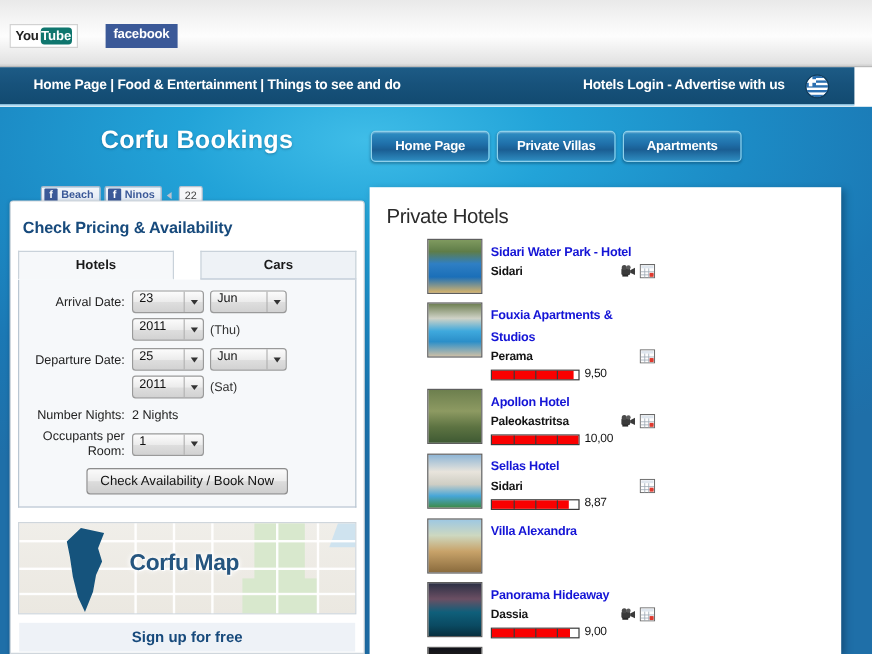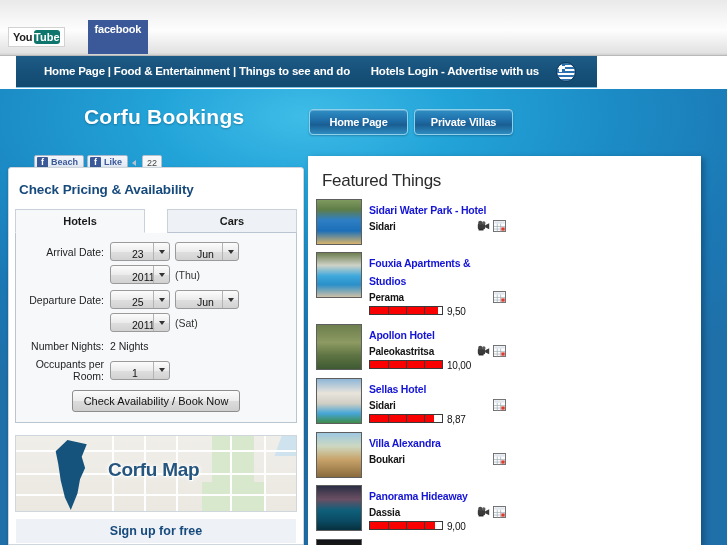--- a/index.html
+++ b/index.html
@@ -22,26 +22,26 @@
     display: flex; align-items: center; background: #ffffff;
     border: 1px solid #d2d2d2; padding: 2px 4px; height: 20px;
   }
   .yt-you { font-size: 11px; font-weight: bold; color: #222; letter-spacing: -.3px; }
   .yt-tube {
     background: #0f766e; color: #fff; font-size: 11px; font-weight: bold;
     border-radius: 3px; padding: 0 0; margin-left: 2px; line-height: 14px;
   }
   .fb-badge {
     background: #3b5998; color: #fff; font-size: 11px; font-weight: bold;
-    padding: 3px 7px 4px 7px; height: 34px; line-height: 13px; letter-spacing: -.2px;
+    padding: 3px 7px 4px 7px; height: 20px; line-height: 13px; letter-spacing: -.2px;
   }
 
   
   .utilnav {
-    position: absolute; left: 16px; top: 56px; width: 581px; height: 32px;
+    position: absolute; left: 0; top: 56px; width: 712px; height: 32px;
     background: linear-gradient(180deg,#1d5b86 0%,#17527b 45%,#124a70 100%);
     border-bottom: 1px solid #7fc2e8;
   }
   .utilnav .left {
     position: absolute; left: 28px; top: 9px;
     color: #ffffff; font-size: 11.5px; font-weight: bold; letter-spacing: -.2px;
   }
   .utilnav .right {
     position: absolute; right: 58px; top: 9px;
     color: #ffffff; font-size: 11.5px; font-weight: bold; letter-spacing: -.2px;
@@ -117,24 +117,24 @@
   .tab.active { background: #f6f8fa; border-bottom-color: #f6f8fa; }
   .formbox {
     margin: 0 6px; border: 1px solid #b9c6d2; border-top: none;
     background: #f6f8fa; padding: 9px 8px 10px 8px;
   }
   .frow { display: flex; align-items: center; margin-bottom: 4px; }
   .flabel {
     width: 86px; text-align: right; font-size: 10.5px; color: #232323; padding-right: 6px; line-height: 12px;
   }
   .sel {
-    position: relative; display: inline-flex; align-items: flex-end;
+    position: relative; display: inline-flex; align-items: flex-start;
     background: linear-gradient(180deg,#fcfcfc 0%,#ebebeb 52%,#dedede 53%,#d2d2d2 100%);
     border: 1px solid #9a9a9a; border-radius: 3px; height: 19px; width: 60px;
-    font-size: 10.5px; color: #111; padding-left: 21px; margin-right: 5px; cursor: pointer;
+    font-size: 10.5px; color: #111; padding-left: 5px; margin-right: 5px; cursor: pointer;
   }
   .sel.wide { width: 64px; }
   .sel .arrowbox {
     position: absolute; right: 0; top: 0; bottom: 0; width: 16px;
     border-left: 1px solid #b4b4b4; display: flex; align-items: center; justify-content: center;
   }
   .sel .arrow {
     width: 0; height: 0; border-left: 3.5px solid transparent; border-right: 3.5px solid transparent;
     border-top: 4px solid #333;
   }
@@ -177,35 +177,35 @@
 
   
   .rightcol {
     position: absolute; left: 308px; top: 156px; width: 393px; height: 389px;
     background: #ffffff; box-shadow: 3px 2px 6px rgba(0,25,50,.35);
   }
   .fh-title {
     margin: 15px 0 0 14px; font-size: 17px; color: #2b2b2b; letter-spacing: -.3px;
   }
   .hgrid { display: flex; flex-wrap: wrap; padding: 8px 6px 0 8px; }
-  .hcard { width: 190px; display: flex; margin-bottom: 7px; }
+  .hcard { width: 190px; display: flex; margin-bottom: 7px; margin-left: 40px; }
   .thumb {
     width: 46px; height: 46px; flex: 0 0 46px; border: 1px solid #5e5e5e; margin-right: 7px;
     background-size: cover;
   }
   .hinfo { flex: 1; min-width: 0; padding-top: 1px; }
   .hname {
     font-size: 10.5px; font-weight: bold; color: #1414d6; line-height: 12px;
     letter-spacing: -.2px; cursor: pointer;
   }
   .hloc-row { display: flex; align-items: center; justify-content: space-between; margin-top: 2px; }
   .hloc { font-size: 10px; font-weight: bold; color: #141414; letter-spacing: -.2px; }
   .hicons { display: flex; align-items: center; gap: 3px; }
   .ic { width: 13px; height: 12px; display: block; }
-  .ratebar { display: flex; align-items: flex-start; margin-top: 3px; }
+  .ratebar { display: flex; align-items: flex-end; margin-top: 3px; }
   .bar {
     position: relative; width: 74px; height: 9px; border: 1px solid #3a3a3a; background: #ffffff;
   }
   .bar .fill { position: absolute; left: 0; top: 0; bottom: 0; background: #fa0000; }
   .bar .tick { position: absolute; top: 0; bottom: 0; width: 1px; background: #3a3a3a; }
   .ratetxt { font-size: 10px; color: #111; margin-left: 4px; letter-spacing: -.2px; }
 
   
   .t-sidari   { background: linear-gradient(180deg,#7f9a5f 0%,#5f7d48 22%,#2f7fc4 45%,#1b6fb8 70%,#d8b46a 100%); }
   .t-fouxia   { background: linear-gradient(180deg,#6e7f52 0%,#cfd2c6 28%,#3fa9dd 52%,#2b8fc9 72%,#cdbfa6 100%); }
@@ -257,29 +257,30 @@
   <div class="banner">
     <div class="brand-title">Corfu Bookings</div>
 
     <div class="fbwidget">
       <div class="fb-btn">
         <span class="fb-f">f</span>
         <span>Beach</span>
       </div>
       <div class="fb-btn">
         <span class="fb-f">f</span>
-        <span>Like</span>
+        <span>Ninos</span>
       </div>
       <div class="fb-count-arrow"></div>
       <div class="fb-count">22</div>
     </div>
 
     <div class="mainnav">
       <div class="navbtn">Home Page</div>
       <div class="navbtn">Private Villas</div>
+      <div class="navbtn">Apartments</div>
     </div>
   </div>
 
   <div class="leftcol">
     <div class="lc-title">Check Pricing &amp; Availability</div>
 
     <div class="tabs">
       <div class="tab active">Hotels</div>
       <div class="tab">Cars</div>
     </div>
@@ -373,21 +374,21 @@
       <div class="road" style="left:214px; top:0; width:2px; height:77px;"></div>
       <div class="road" style="left:248px; top:0; width:2px; height:77px;"></div>
       <div class="corfu-shape"></div>
       <div class="maplabel">Corfu Map</div>
     </div>
 
     <div class="signup">Sign up for free</div>
   </div>
 
   <div class="rightcol">
-    <div class="fh-title">Featured Things</div>
+    <div class="fh-title">Private Hotels</div>
     <div class="hgrid" id="hotel-grid">
         <div class="hcard">
           <span class="thumb t-sidari"></span>
           <span class="hinfo"><span class="hname">Sidari Water Park - Hotel</span><span class="hloc-row">
               <span class="hloc">Sidari</span>
               <span class="hicons">
                 <svg class="ic" viewBox="0 0 16 14">
                   <rect x="1" y="4" width="9" height="7" rx="1.5" fill="#3a3a3a"></rect>
                   <circle cx="4" cy="3.2" r="2.6" fill="#4a4a4a"></circle>
                   <circle cx="8.3" cy="3.2" r="2.2" fill="#5a5a5a"></circle>
@@ -483,34 +484,21 @@
                 <span class="fill" style="width:88.69999999999999%"></span>
                 <span class="tick" style="left:25%"></span>
                 <span class="tick" style="left:50%"></span>
                 <span class="tick" style="left:75%"></span>
               </span>
               <span class="ratetxt">8,87</span>
             </div></span>
         </div>
         <div class="hcard">
           <span class="thumb t-alex"></span>
-          <span class="hinfo"><span class="hname">Villa Alexandra</span><span class="hloc-row">
-              <span class="hloc">Boukari</span>
-              <span class="hicons">
-                <svg class="ic" viewBox="0 0 14 13">
-                  <rect x="0.5" y="0.5" width="13" height="12" fill="#fdfdfd" stroke="#6a6a6a"></rect>
-                  <rect x="1.5" y="1.5" width="11" height="2.4" fill="#dfe6ee"></rect>
-                  <line x1="4.6" y1="4" x2="4.6" y2="12.5" stroke="#9aa6b2" stroke-width="0.7"></line>
-                  <line x1="8.2" y1="4" x2="8.2" y2="12.5" stroke="#9aa6b2" stroke-width="0.7"></line>
-                  <line x1="1" y1="7" x2="13" y2="7" stroke="#9aa6b2" stroke-width="0.7"></line>
-                  <line x1="1" y1="9.8" x2="13" y2="9.8" stroke="#9aa6b2" stroke-width="0.7"></line>
-                  <rect x="9" y="8" width="3.6" height="3.6" fill="#e03a2f"></rect>
-                </svg>
-              </span>
-            </span></span>
+          <span class="hinfo"><span class="hname">Villa Alexandra</span></span>
         </div>
         <div class="hcard">
           <span class="thumb t-panorama"></span>
           <span class="hinfo"><span class="hname">Panorama Hideaway</span><span class="hloc-row">
               <span class="hloc">Dassia</span>
               <span class="hicons">
                 <svg class="ic" viewBox="0 0 16 14">
                   <rect x="1" y="4" width="9" height="7" rx="1.5" fill="#3a3a3a"></rect>
                   <circle cx="4" cy="3.2" r="2.6" fill="#4a4a4a"></circle>
                   <circle cx="8.3" cy="3.2" r="2.2" fill="#5a5a5a"></circle>

